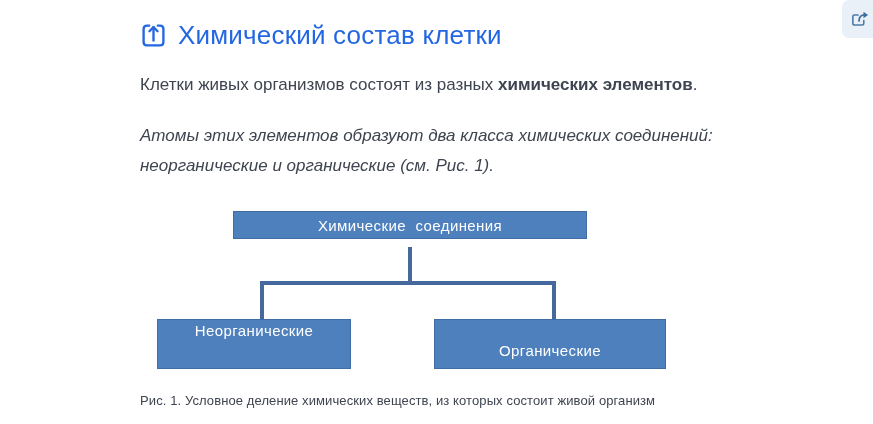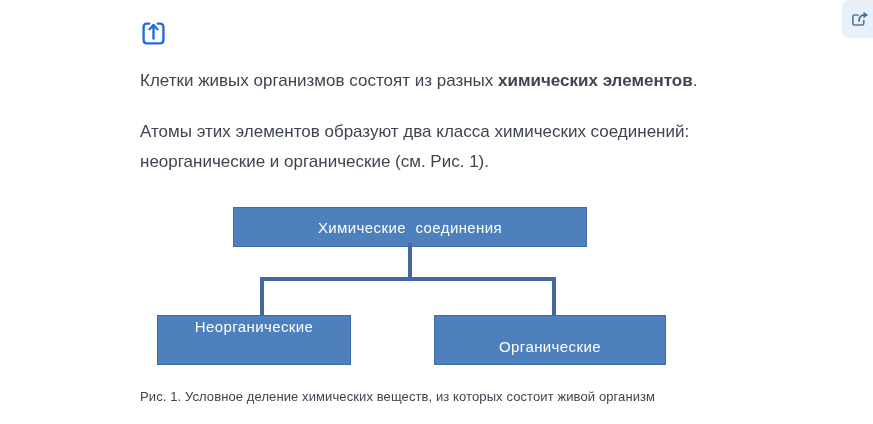--- a/index.html
+++ b/index.html
@@ -27,42 +27,42 @@
     color: #2467e2;
     letter-spacing: 0.2px;
   }
   
   .para {
     font-size: 17px;
     line-height: 30px;
     color: #3e4450;
   }
   .para-1 { margin-top: 19px; }
-  .para-2 { margin-top: 21px; width: 640px; }
+  .para-2 { margin-top: 21px; width: 640px; font-style: italic; }
   .bold { font-weight: bold; }
   
   .figure {
     position: relative;
     margin: 28px 0 0 17px;
     width: 512px;
     height: 162px;
   }
   .dnode {
     position: absolute;
     background: #4d80bc;
     border: 1px solid #3f6ca3;
     color: #ffffff;
     font-size: 15px;
     display: flex;
     justify-content: center;
     word-spacing: 5px;
     letter-spacing: 0.4px;
   }
   .dnode-root {
-    left: 76px; top: 2px; width: 354px; height: 40px;
+    left: 76px; top: 2px; width: 354px; height: 28px;
     align-items: center;
   }
   .dnode-left {
     left: 0px; top: 110px; width: 194px; height: 50px;
     align-items: flex-start;
     padding-top: 2px;
   }
   .dnode-right {
     left: 277px; top: 110px; width: 232px; height: 50px;
     align-items: center;
@@ -106,20 +106,21 @@
 <div class="content">
 
   <div class="header-row">
     <span class="anchor-icon">
       <svg width="27" height="27" viewBox="0 0 24 24" fill="none" stroke="#2467e2" stroke-width="2.1" stroke-linecap="round" stroke-linejoin="round">
         <path d="M8.2 3.2 H6.2 Q3.2 3.2 3.2 6.2 V17.8 Q3.2 20.8 6.2 20.8 H17.8 Q20.8 20.8 20.8 17.8 V6.2 Q20.8 3.2 17.8 3.2 H15.8"></path>
         <path d="M12 16.4 V4.6"></path>
         <path d="M8.4 8.2 L12 4.6 L15.6 8.2"></path>
       </svg>
     </span>
+    <h1 class="page-title">Химический состав клетки</h1>
   </div>
 
   <p class="para para-1"><span>Клетки живых организмов состоят из разных </span><span class="bold">химических элементов</span><span>.</span></p>
 
   <p class="para para-2">Атомы этих элементов образуют два класса химических соединений: неорганические и органические (см. Рис. 1).</p>
 
   <div class="figure">
     <div class="dnode dnode-root">Химические соединения</div>
 
     <div class="connector c-stem"></div>

